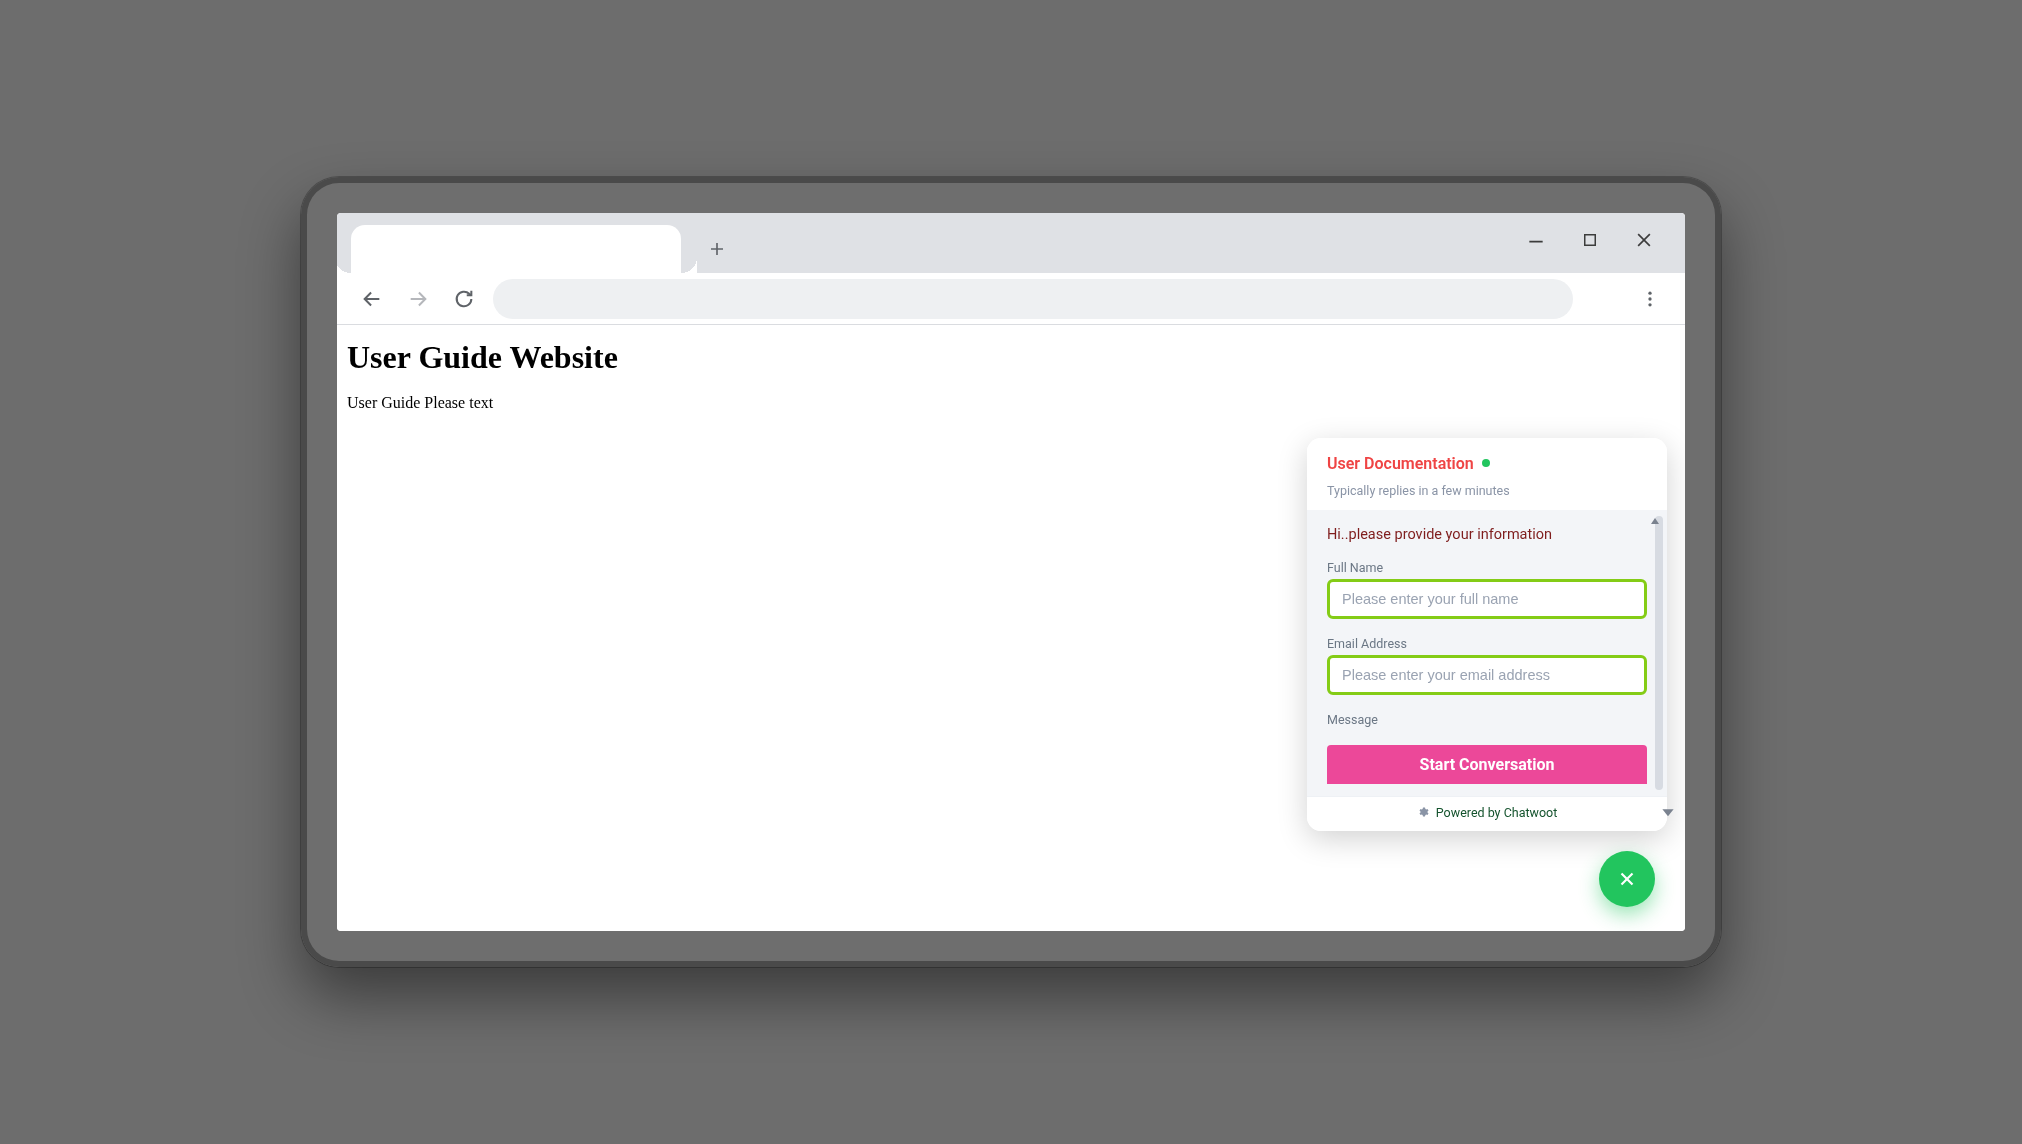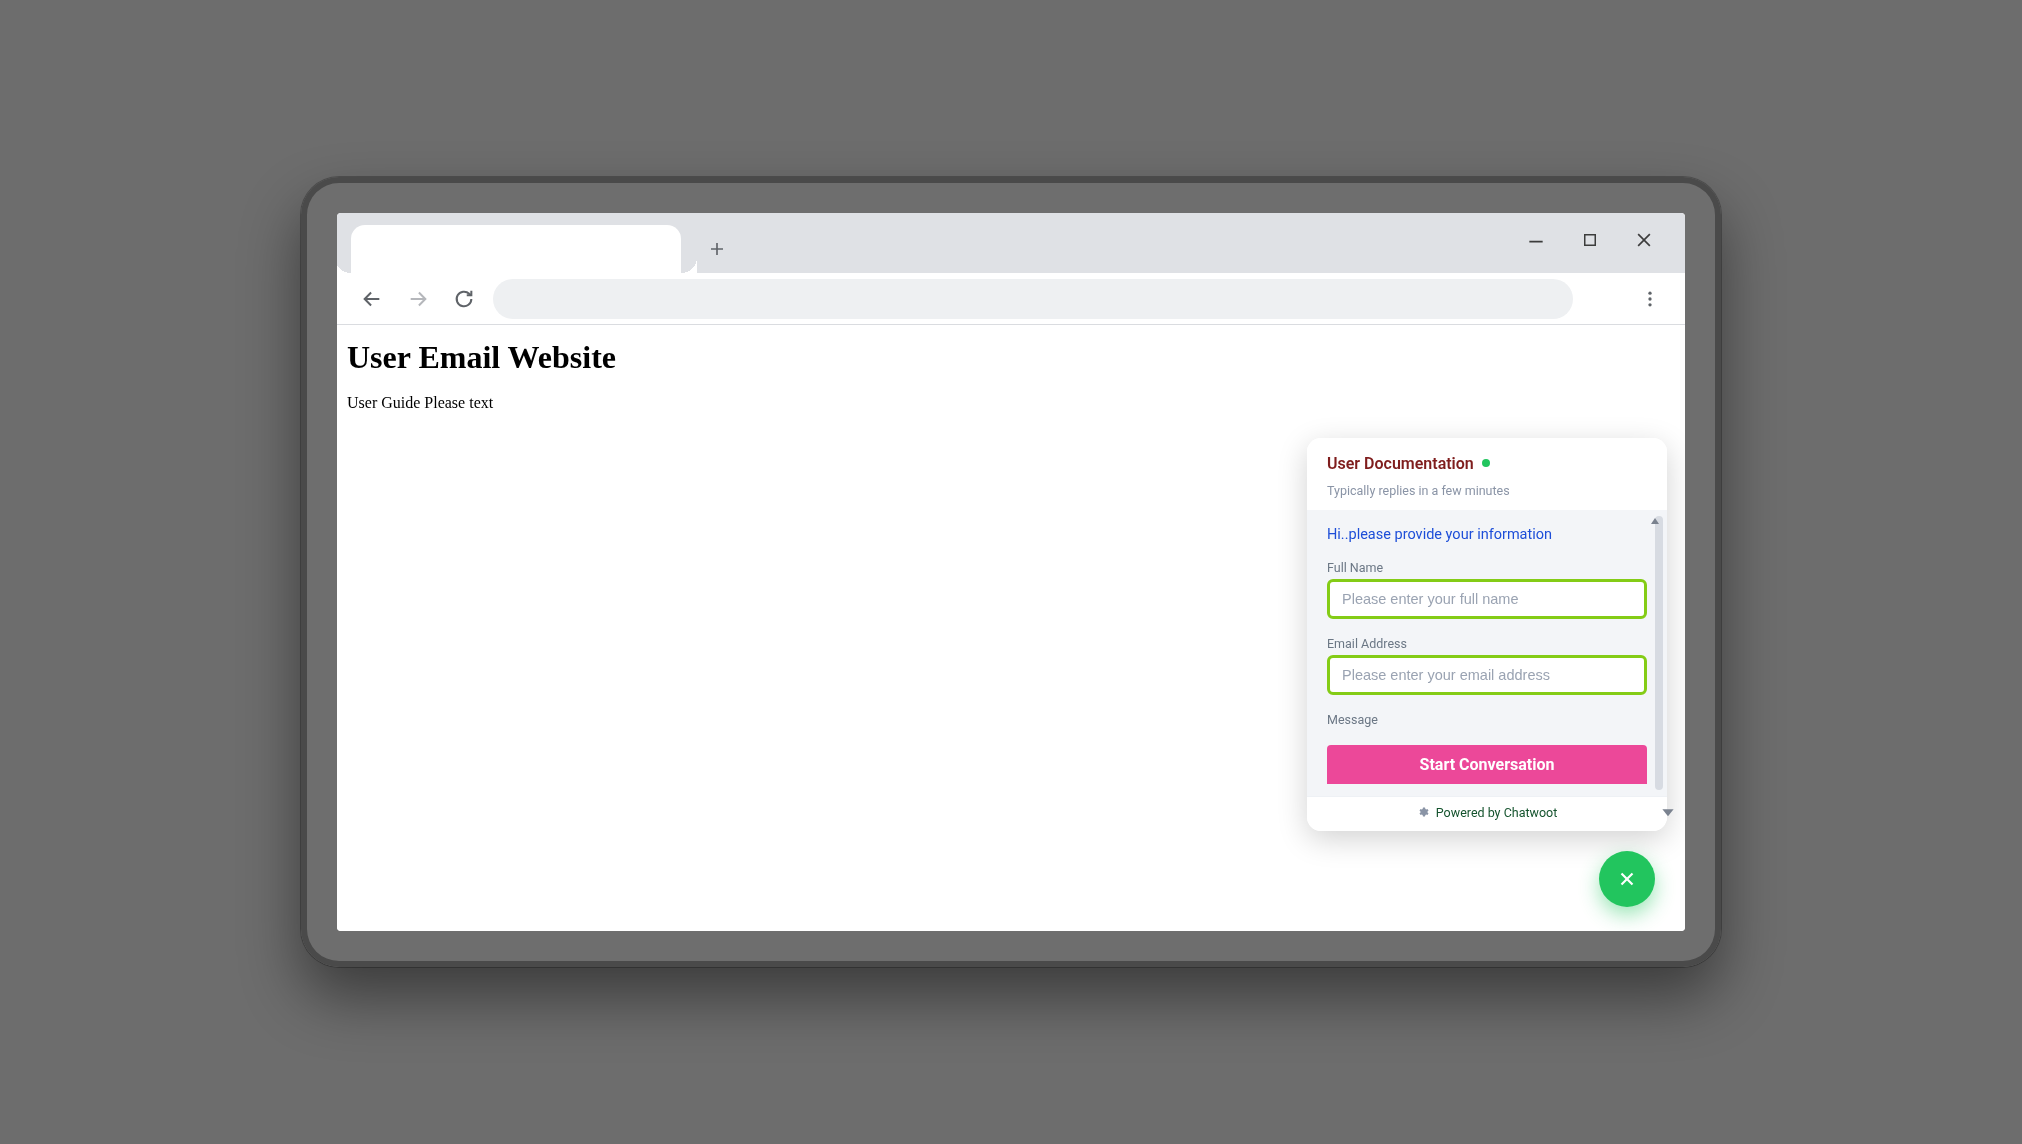--- a/index.html
+++ b/index.html
@@ -149,31 +149,31 @@
     display:flex;
     flex-direction:column;
     overflow:hidden;
   }
   .chat-header {
     padding: 16px 20px 12px;
     background:#ffffff;
   }
   .chat-title-row {
     display:flex; align-items:center; gap:8px;
-    font-size:16px; font-weight:600; color:#7f1d1d;
+    font-size:16px; font-weight:600; color:#ef4444;
   }
   .status-dot { width:8px; height:8px; border-radius:50%; background:#22c55e; display:inline-block; }
   .chat-sub { font-size:12.5px; color:#8a94a6; margin-top:10px; }
 
   .chat-body {
     background:#f3f5f8;
     padding: 16px 20px 12px;
     position:relative;
   }
-  .chat-body .prompt { font-size:14.5px; color:#1d4ed8; margin-bottom: 10px; }
+  .chat-body .prompt { font-size:14.5px; color:#7f1d1d; margin-bottom: 10px; }
   .field-label { font-size:12.5px; color:#6b7785; margin-top: 17px; margin-bottom:4px; display:block; }
   .field {
     width:100%;
     background:#fff;
     border:3px solid #84cc16;
     border-radius:6px;
     padding: 9px 12px;
     font-size:14.5px;
     color:#3c4858;
   }
@@ -291,21 +291,21 @@
       <div class="menu-btn">
         <svg viewBox="0 0 24 24" width="20" height="20">
             <circle cx="12" cy="5" r="2"></circle>
             <circle cx="12" cy="12" r="2"></circle>
             <circle cx="12" cy="19" r="2"></circle>
           </svg>
       </div>
     </div>
 
     <div class="page">
-      <h1>User Email Website</h1>
+      <h1>User Guide Website</h1>
       <p class="body">User Guide Please text</p>
 
       <div class="chat-card">
         <div class="chat-header">
           <div class="chat-title-row">
             <span>User Documentation</span>
             <span class="status-dot"></span>
           </div>
           <div class="chat-sub">Typically replies in a few minutes</div>
         </div>

